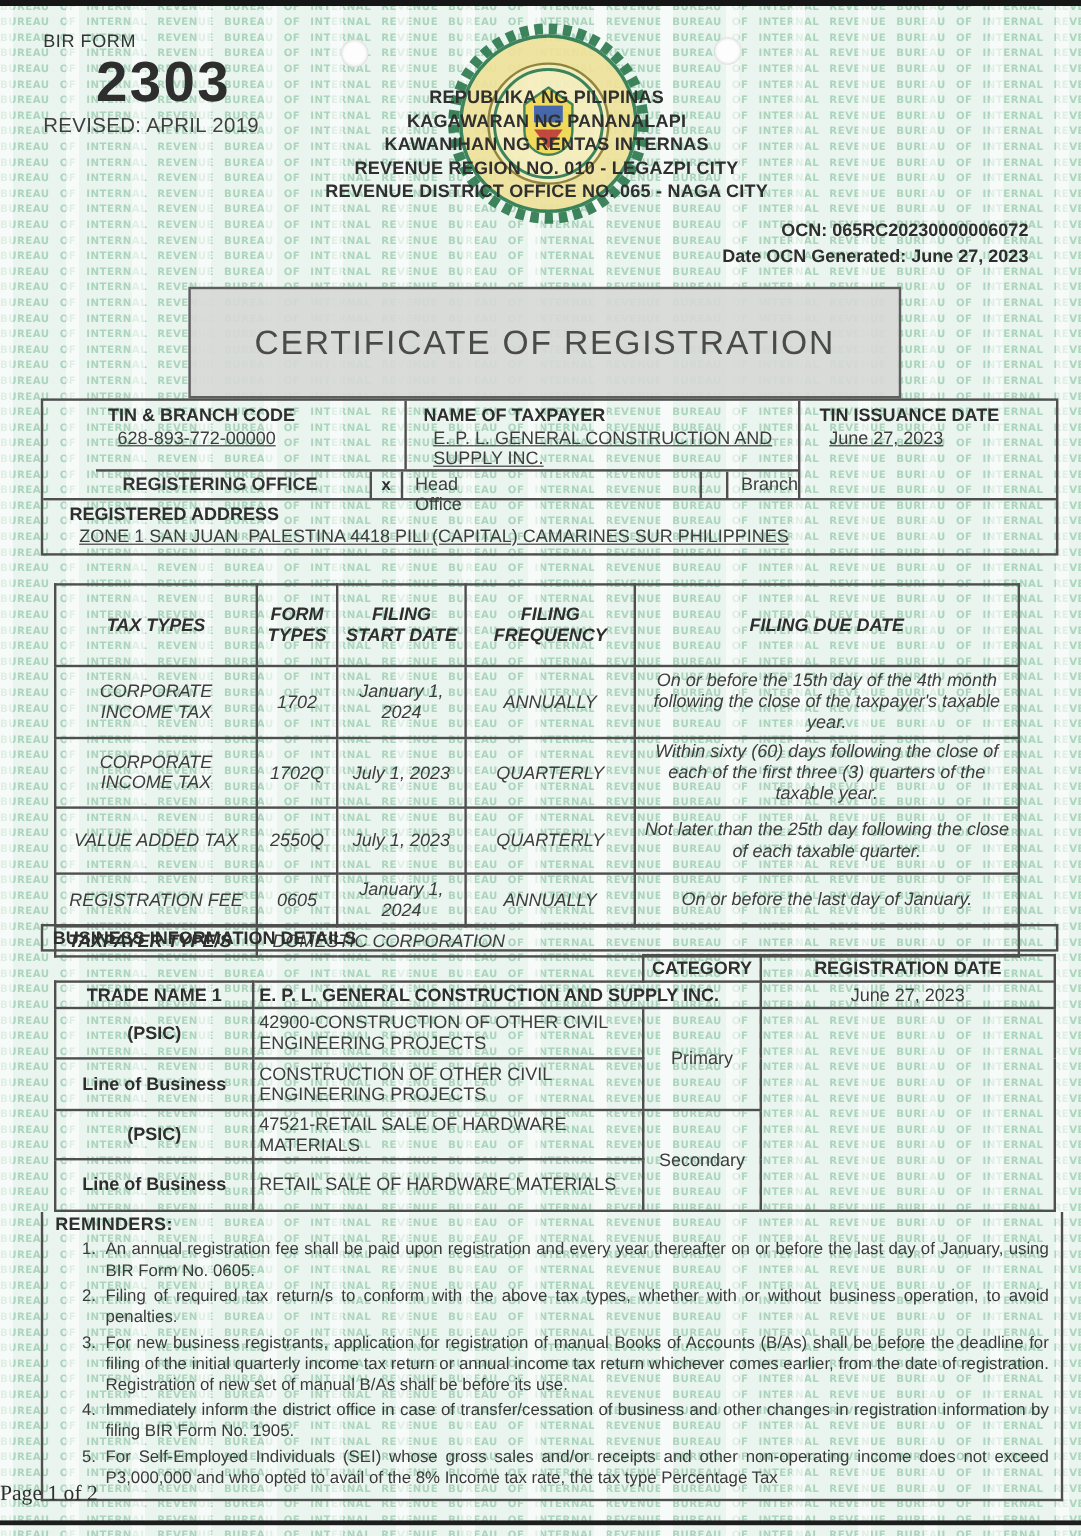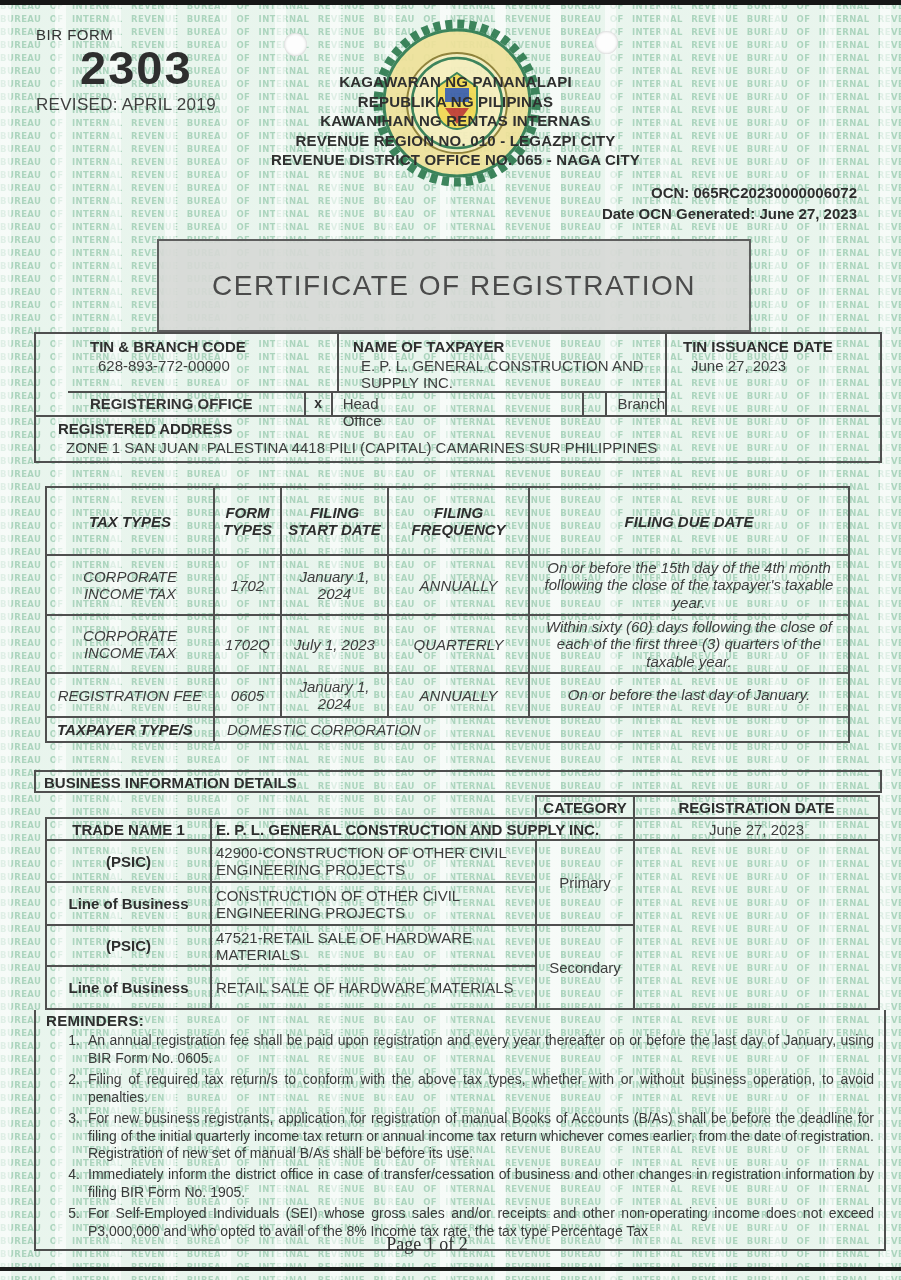--- a/index.html
+++ b/index.html
@@ -52,29 +52,29 @@
   .title-box .t{font-size:28px;letter-spacing:1.5px;color:#4a4a4a;}
 
   
   .reg-table{position:absolute;left:34px;top:332px;width:848px;z-index:3;
              border:2px solid var(--line);color:var(--ink);}
   .reg-top{display:flex;padding-left:32px;}
   .reg-left{width:597px;}
   .reg-r1{display:flex;height:57px;}
   .cell-tin{width:271px;border-right:2px solid var(--line);padding:4px 6px 0 22px;}
   .cell-name{flex:1;padding:4px 6px 0 14px;}
-  .reg-r2{display:flex;height:24px;border-top:2px solid var(--line);align-items:stretch;}
+  .reg-r2{display:flex;height:24px;border-top:2px solid var(--line);align-items:stretch;margin-left:12px;}
   .ro-label{width:271px;border-right:2px solid var(--line);padding:2px 0 0 22px;font-weight:bold;font-size:15px;}
   .mark-box{width:31px;border-right:2px solid var(--line);text-align:center;font-size:14px;
             font-weight:bold;padding-top:2px;color:#2e2e2e;}
   .mark-box.second{border-left:2px solid var(--line);margin-left:171px;width:29px;}
   .opt{padding:2px 0 0 10px;font-size:15px;color:var(--value-ink);}
   .reg-right{flex:1;border-left:2px solid var(--line);padding:4px 6px 0 16px;}
   .lab{font-weight:bold;font-size:15px;color:#2e2e2e;}
-  .val{font-size:15px;color:var(--value-ink);margin-top:2px;padding-left:8px;}
+  .val{font-size:15px;color:var(--value-ink);margin-top:2px;padding-left:8px;text-decoration:underline;}
   .reg-addr{border-top:2px solid var(--line);height:46px;padding:3px 8px 0 22px;}
   .reg-addr .val{white-space:pre-wrap;}
 
   
   table{border-collapse:collapse;}
   .tax-table{position:absolute;left:45px;top:486px;width:805px;z-index:3;table-layout:fixed;font-style:italic;}
   .tax-table th,.tax-table td{border:2px solid var(--line);font-size:15px;color:var(--value-ink);
       text-align:center;vertical-align:middle;padding:2px 4px;}
   .tax-table th{font-weight:bold;color:#2e2e2e;}
   .tax-table .due{font-size:15px;line-height:1.16;padding:2px 3px;}
@@ -95,21 +95,21 @@
 
   
   .reminders{position:absolute;left:34px;top:1010px;width:852px;z-index:3;
              border-left:2px solid var(--line);border-right:2px solid var(--line);
              border-bottom:2px solid var(--line);padding:2px 10px 8px 10px;color:#3a3a3a;}
   .reminders .lab{font-size:15px;letter-spacing:.3px;}
   .rem-item{display:flex;margin-top:3px;}
   .rem-item .no{width:20px;min-width:20px;text-align:right;margin:0 8px 0 14px;font-size:14px;line-height:1.28;}
   .rem-item .txt{flex:1;font-size:14px;line-height:1.28;text-align:justify;}
 
-  .page-num{position:absolute;left:0;top:1234px;width:854px;text-align:center;z-index:3;
+  .page-num{position:absolute;left:0;top:1234px;width:854px;z-index:3;
             font-family:"Liberation Serif","DejaVu Serif",serif;font-size:18px;color:#2f2f2f;}
 </style>
 </head>
 <body>
 
 <div id="page">
 
   <div id="bg-pattern">
       <div class="wm-row">BUREAU OF INTERNAL REVENUE   BUREAU OF INTERNAL REVENUE   BUREAU OF INTERNAL REVENUE   BUREAU OF INTERNAL REVENUE   BUREAU OF INTERNAL REVENUE   BUREAU OF INTERNAL REVENUE   BUREAU OF INTERNAL REVENUE   BUREAU OF INTERNAL REVENUE   BUREAU OF INTERNAL REVENUE   </div>
       <div class="wm-row">BUREAU OF INTERNAL REVENUE   BUREAU OF INTERNAL REVENUE   BUREAU OF INTERNAL REVENUE   BUREAU OF INTERNAL REVENUE   BUREAU OF INTERNAL REVENUE   BUREAU OF INTERNAL REVENUE   BUREAU OF INTERNAL REVENUE   BUREAU OF INTERNAL REVENUE   BUREAU OF INTERNAL REVENUE   </div>
@@ -229,22 +229,22 @@
       <circle cx="85" cy="85" r="73" fill="#efe29a" stroke="#2f7b50" stroke-width="3"></circle>
       <circle cx="85" cy="85" r="50" fill="#f6eebc" stroke="#8a7b2f" stroke-width="2"></circle>
       <circle cx="85" cy="85" r="45" fill="none" stroke="#2f7b50" stroke-width="2.5"></circle>
       <path d="M85 55 l20 14 v22 a20 20 0 0 1 -40 0 v-22 z" fill="#f2d94f" stroke="#2f7b50" stroke-width="2"></path>
       <rect x="73" y="70" width="24" height="14" fill="#3a5da8"></rect>
       <path d="M73 90 h24 l-12 16 z" fill="#c03b2f"></path>
     </svg>
   </div>
 
   <div class="header-block">
+    <div>REPUBLIKA NG PILIPINAS</div>
     <div>KAGAWARAN NG PANANALAPI</div>
-    <div>REPUBLIKA NG PILIPINAS</div>
     <div>KAWANIHAN NG RENTAS INTERNAS</div>
     <div>REVENUE REGION NO. 010 - LEGAZPI CITY</div>
     <div>REVENUE DISTRICT OFFICE NO. 065 - NAGA CITY</div>
   </div>
 
   <div class="ocn-block">
     <div>OCN: 065RC20230000006072</div>
     <div>Date OCN Generated: June 27, 2023</div>
   </div>
 
@@ -307,20 +307,27 @@
       <td>ANNUALLY</td>
       <td class="due">On or before the 15th day of the 4th month following the close of the taxpayer's taxable year.</td>
     </tr>
     <tr style="height:55px">
       <td>CORPORATE INCOME TAX</td>
       <td>1702Q</td>
       <td>July 1, 2023</td>
       <td>QUARTERLY</td>
       <td class="due">Within sixty (60) days following the close of each of the first three (3) quarters of the taxable year.</td>
     </tr>
+    <tr style="height:55px">
+      <td>VALUE ADDED TAX</td>
+      <td>2550Q</td>
+      <td>July 1, 2023</td>
+      <td>QUARTERLY</td>
+      <td class="due">Not later than the 25th day following the close of each taxable quarter.</td>
+    </tr>
     <tr style="height:44px">
       <td>REGISTRATION FEE</td>
       <td>0605</td>
       <td>January 1, 2024</td>
       <td>ANNUALLY</td>
       <td class="due">On or before the last day of January.</td>
     </tr>
     <tr style="height:25px">
       <td class="tt-label">TAXPAYER TYPE/S</td>
       <td class="tt-value" colspan="4">DOMESTIC CORPORATION</td>

